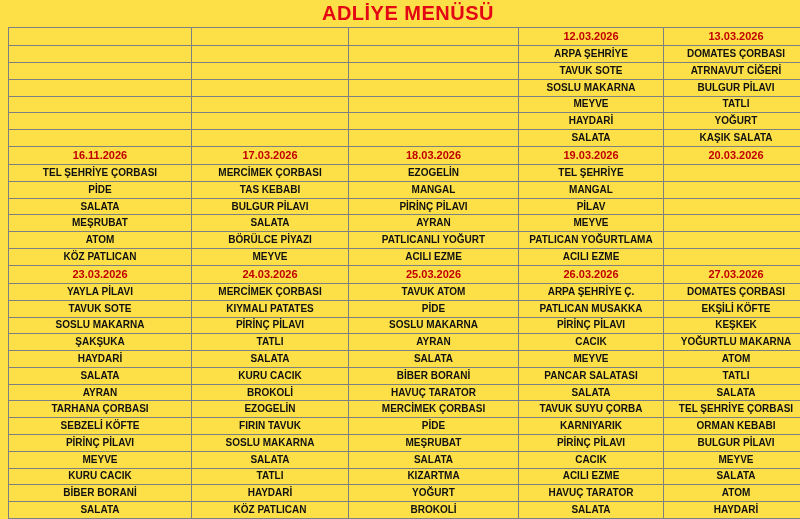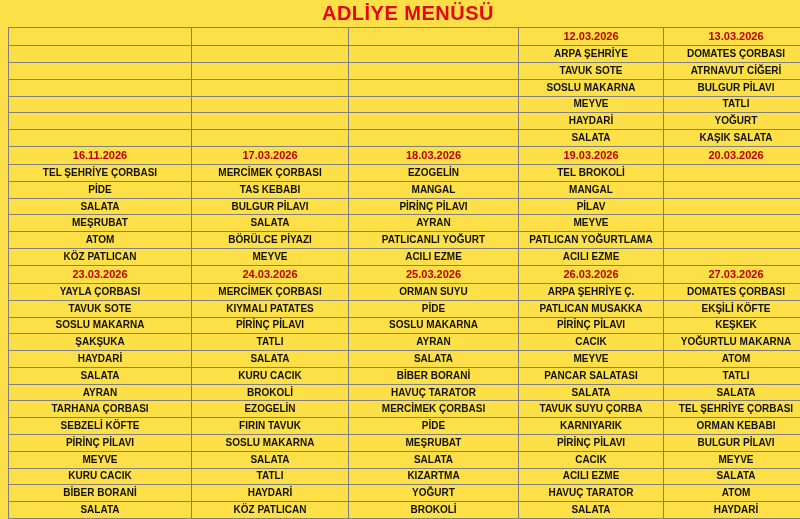--- a/index.html
+++ b/index.html
@@ -117,21 +117,21 @@
           <td class="date">16.11.2026</td>
           <td class="date">17.03.2026</td>
           <td class="date">18.03.2026</td>
           <td class="date">19.03.2026</td>
           <td class="date">20.03.2026</td>
         </tr>
         <tr>
           <td class="item">TEL ŞEHRİYE ÇORBASI</td>
           <td class="item">MERCİMEK ÇORBASI</td>
           <td class="item">EZOGELİN</td>
-          <td class="item">TEL BROKOLİ</td>
+          <td class="item">TEL ŞEHRİYE</td>
           <td class="item"></td>
         </tr>
         <tr>
           <td class="item">PİDE</td>
           <td class="item">TAS KEBABI</td>
           <td class="item">MANGAL</td>
           <td class="item">MANGAL</td>
           <td class="item"></td>
         </tr>
         <tr>
@@ -163,23 +163,23 @@
           <td class="item"></td>
         </tr>
         <tr>
           <td class="date">23.03.2026</td>
           <td class="date">24.03.2026</td>
           <td class="date">25.03.2026</td>
           <td class="date">26.03.2026</td>
           <td class="date">27.03.2026</td>
         </tr>
         <tr>
-          <td class="item">YAYLA ÇORBASI</td>
+          <td class="item">YAYLA PİLAVI</td>
           <td class="item">MERCİMEK ÇORBASI</td>
-          <td class="item">ORMAN SUYU</td>
+          <td class="item">TAVUK ATOM</td>
           <td class="item">ARPA ŞEHRİYE Ç.</td>
           <td class="item">DOMATES ÇORBASI</td>
         </tr>
         <tr>
           <td class="item">TAVUK SOTE</td>
           <td class="item">KIYMALI PATATES</td>
           <td class="item">PİDE</td>
           <td class="item">PATLICAN MUSAKKA</td>
           <td class="item">EKŞİLİ KÖFTE</td>
         </tr>

